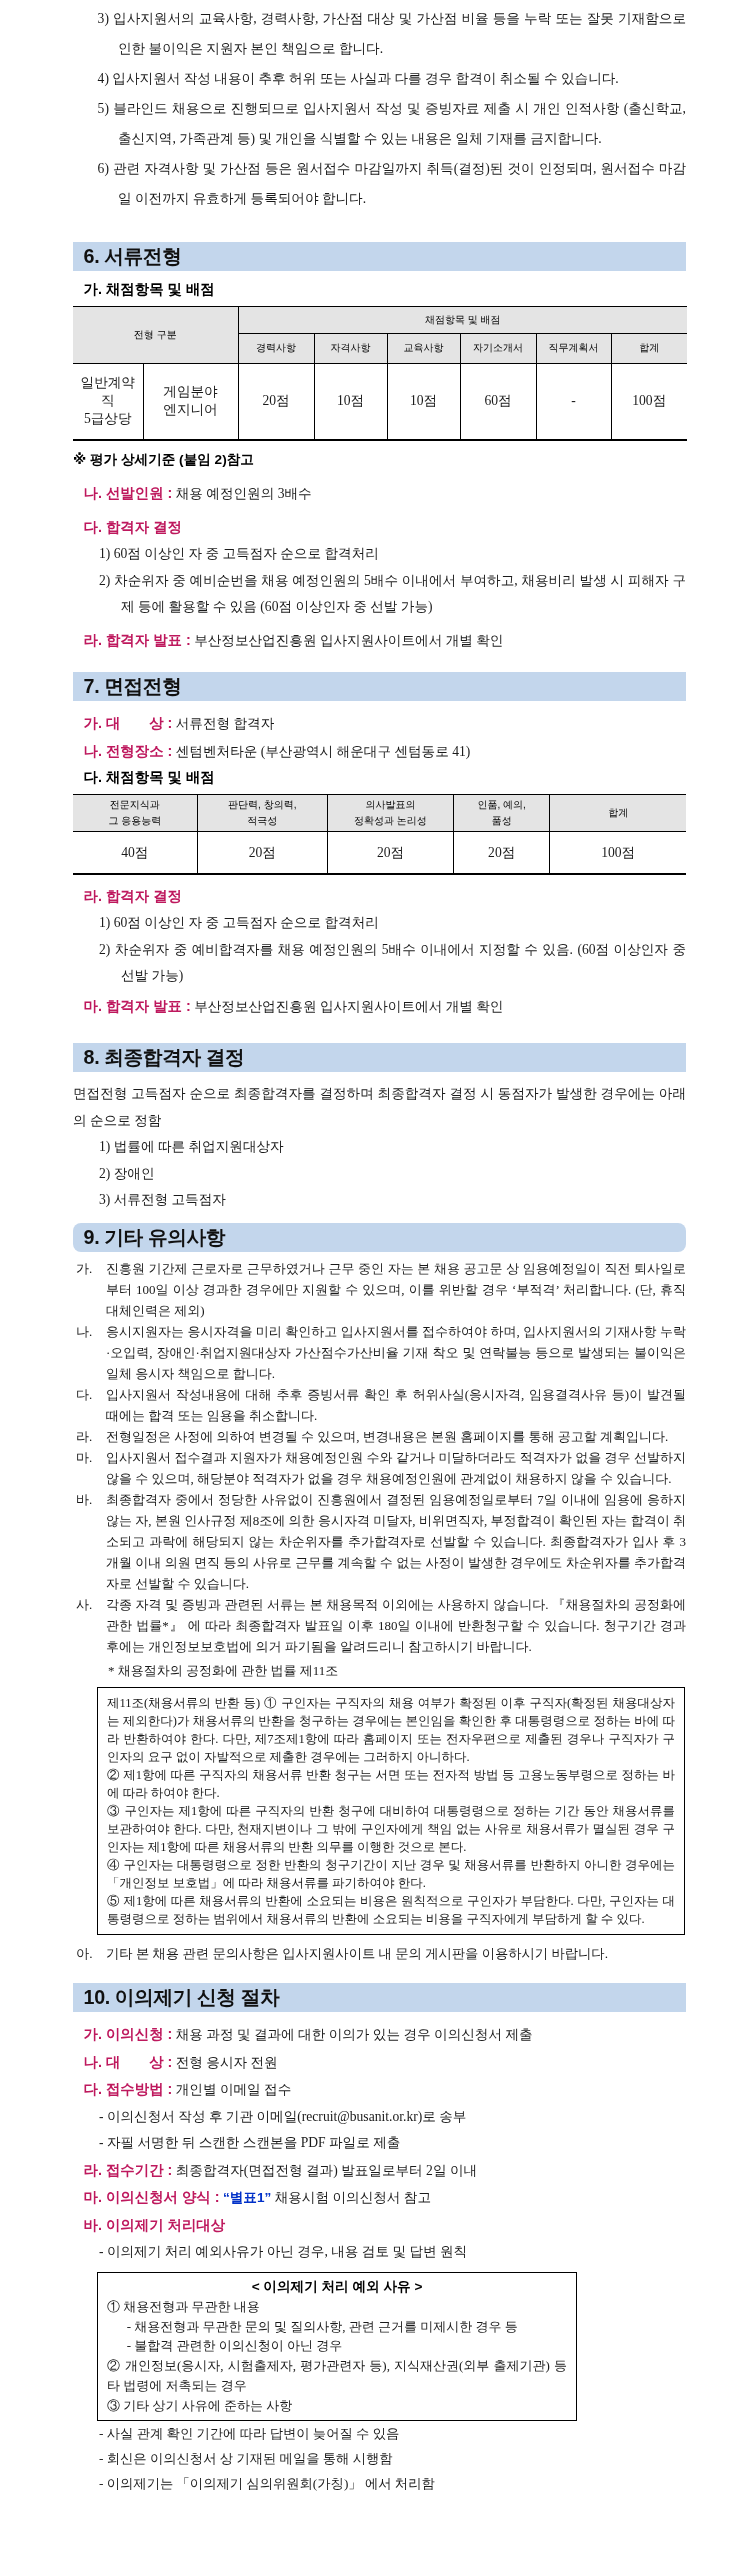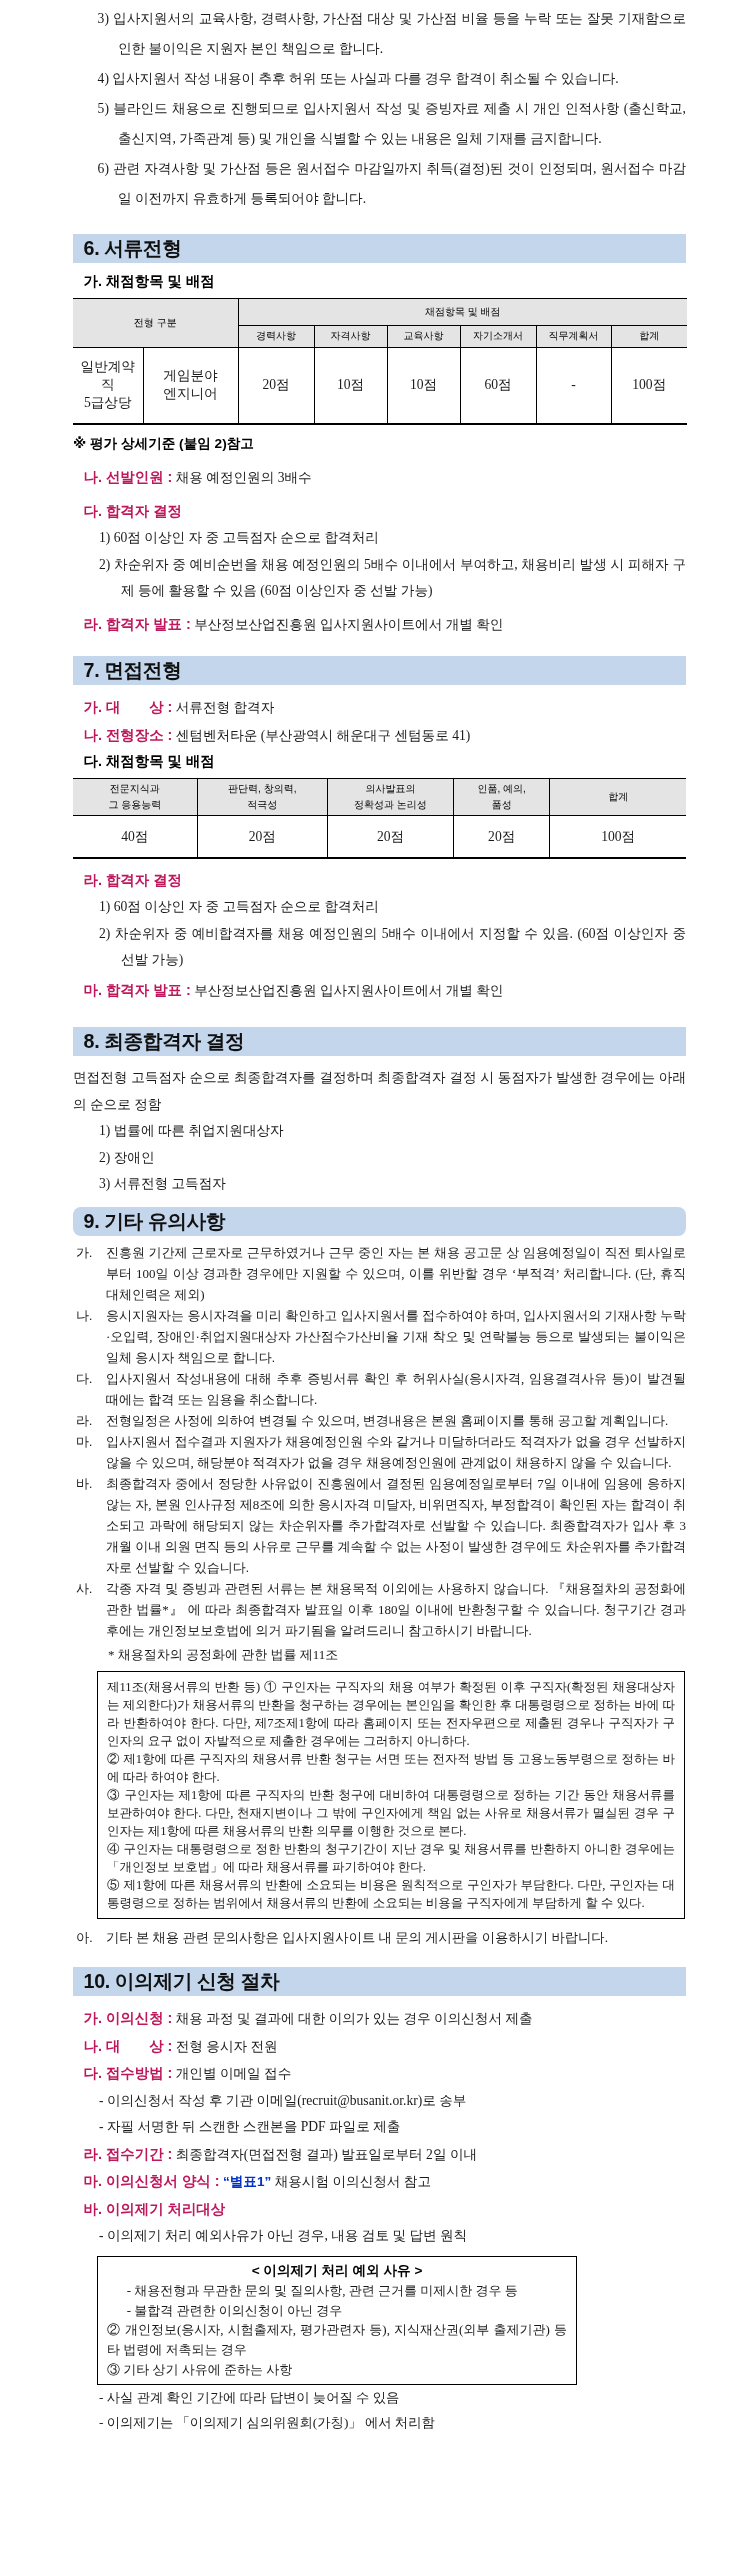--- a/index.html
+++ b/index.html
@@ -14,21 +14,21 @@
     width:751px;height:2576px;overflow:hidden;background:#ffffff;color:#1a1a1a;
     font-family:"Liberation Serif","DejaVu Serif",serif;
   }
   .content{width:751px;padding:3.8px 65px 0 73px;}
 
   
   .intro-item{font-size:13.6px;line-height:30px;text-align:justify;padding-left:45px;text-indent:-20.4px;}
 
   
   .sec-h{
-    margin-top:20px;background:var(--section-bg);color:var(--ink);
+    margin-top:28px;background:var(--section-bg);color:var(--ink);
     font-family:"Liberation Sans","DejaVu Sans",sans-serif;font-weight:bold;
     font-size:19.7px;line-height:29px;padding-left:10.6px;letter-spacing:-0.4px;
   }
   .mt-lg{margin-top:23px;}
   .mt-xl{margin-top:18px;}
 
   
   .sub-h{font-family:"Liberation Sans","DejaVu Sans",sans-serif;font-weight:bold;font-size:14.4px;line-height:19.7px;margin:9px 0 0 10.6px;color:#000;}
   .note{font-family:"Liberation Sans","DejaVu Sans",sans-serif;font-weight:bold;font-size:13.6px;line-height:19.7px;margin-top:9px;color:#000;}
 
@@ -41,21 +41,21 @@
   .numi{font-size:13.6px;line-height:26.5px;text-align:justify;padding-left:48px;text-indent:-22px;}
 
   
   table.t{border-collapse:collapse;width:613px;margin-top:6px;border-top:1.5px solid #000;border-bottom:2.3px solid #000;table-layout:fixed;}
   .t th,.t td{border:0.8px solid #000;text-align:center;vertical-align:middle;padding:1.5px 3px;}
   .t tr > *:first-child{border-left:0;}
   .t tr > *:last-child{border-right:0;}
   .t th{background:var(--table-header-bg);font-family:"Liberation Sans","DejaVu Sans",sans-serif;font-weight:normal;font-size:10px;color:#000;}
   .t td{font-size:13.6px;}
   .pre{white-space:pre-line;}
-  .h36{height:27px;} .h38{height:22px;} .h102{height:77px;} .h46{height:35px;line-height:16.7px;} .h35{height:42px;}
+  .h36{height:27px;} .h38{height:30px;} .h102{height:77px;} .h46{height:35px;line-height:16.7px;} .h35{height:42px;}
 
   
   .p8{font-size:13.6px;line-height:26.5px;text-align:justify;margin-top:9px;}
 
   
   .k-wrap{margin-top:6px;}
   .k-item{display:flex;margin-left:3px;font-size:13px;line-height:21px;}
   .k-lb{flex:0 0 30px;}
   .k-tx{flex:1;text-align:justify;}
 
@@ -267,23 +267,25 @@
     <span class="blue">“별표1”</span>
     <span class="vl">채용시험 이의신청서 참고</span>
   </div>
   <div class="letter" style="margin-top:0;">
     <span class="lb">바. 이의제기 처리대상</span>
   </div>
   <div class="dash">- 이의제기 처리 예외사유가 아닌 경우, 내용 검토 및 답변 원칙</div>
 
   <div class="box2">
     <div class="box2-title">&lt; 이의제기 처리 예외 사유 &gt;</div>
+    <div class="bl">① 채용전형과 무관한 내용</div>
     <div class="bl ind">- 채용전형과 무관한 문의 및 질의사항, 관련 근거를 미제시한 경우 등</div>
     <div class="bl ind">- 불합격 관련한 이의신청이 아닌 경우</div>
     <div class="bl">② 개인정보(응시자, 시험출제자, 평가관련자 등), 지식재산권(외부 출제기관) 등 타 법령에 저촉되는 경우</div>
     <div class="bl">③ 기타 상기 사유에 준하는 사항</div>
   </div>
 
   <div class="dash9">- 사실 관계 확인 기간에 따라 답변이 늦어질 수 있음</div>
+  <div class="dash9">- 회신은 이의신청서 상 기재된 메일을 통해 시행함</div>
   <div class="dash9">- 이의제기는 「이의제기 심의위원회(가칭)」 에서 처리함</div>
 
 </div>
 
 
 </body></html>

